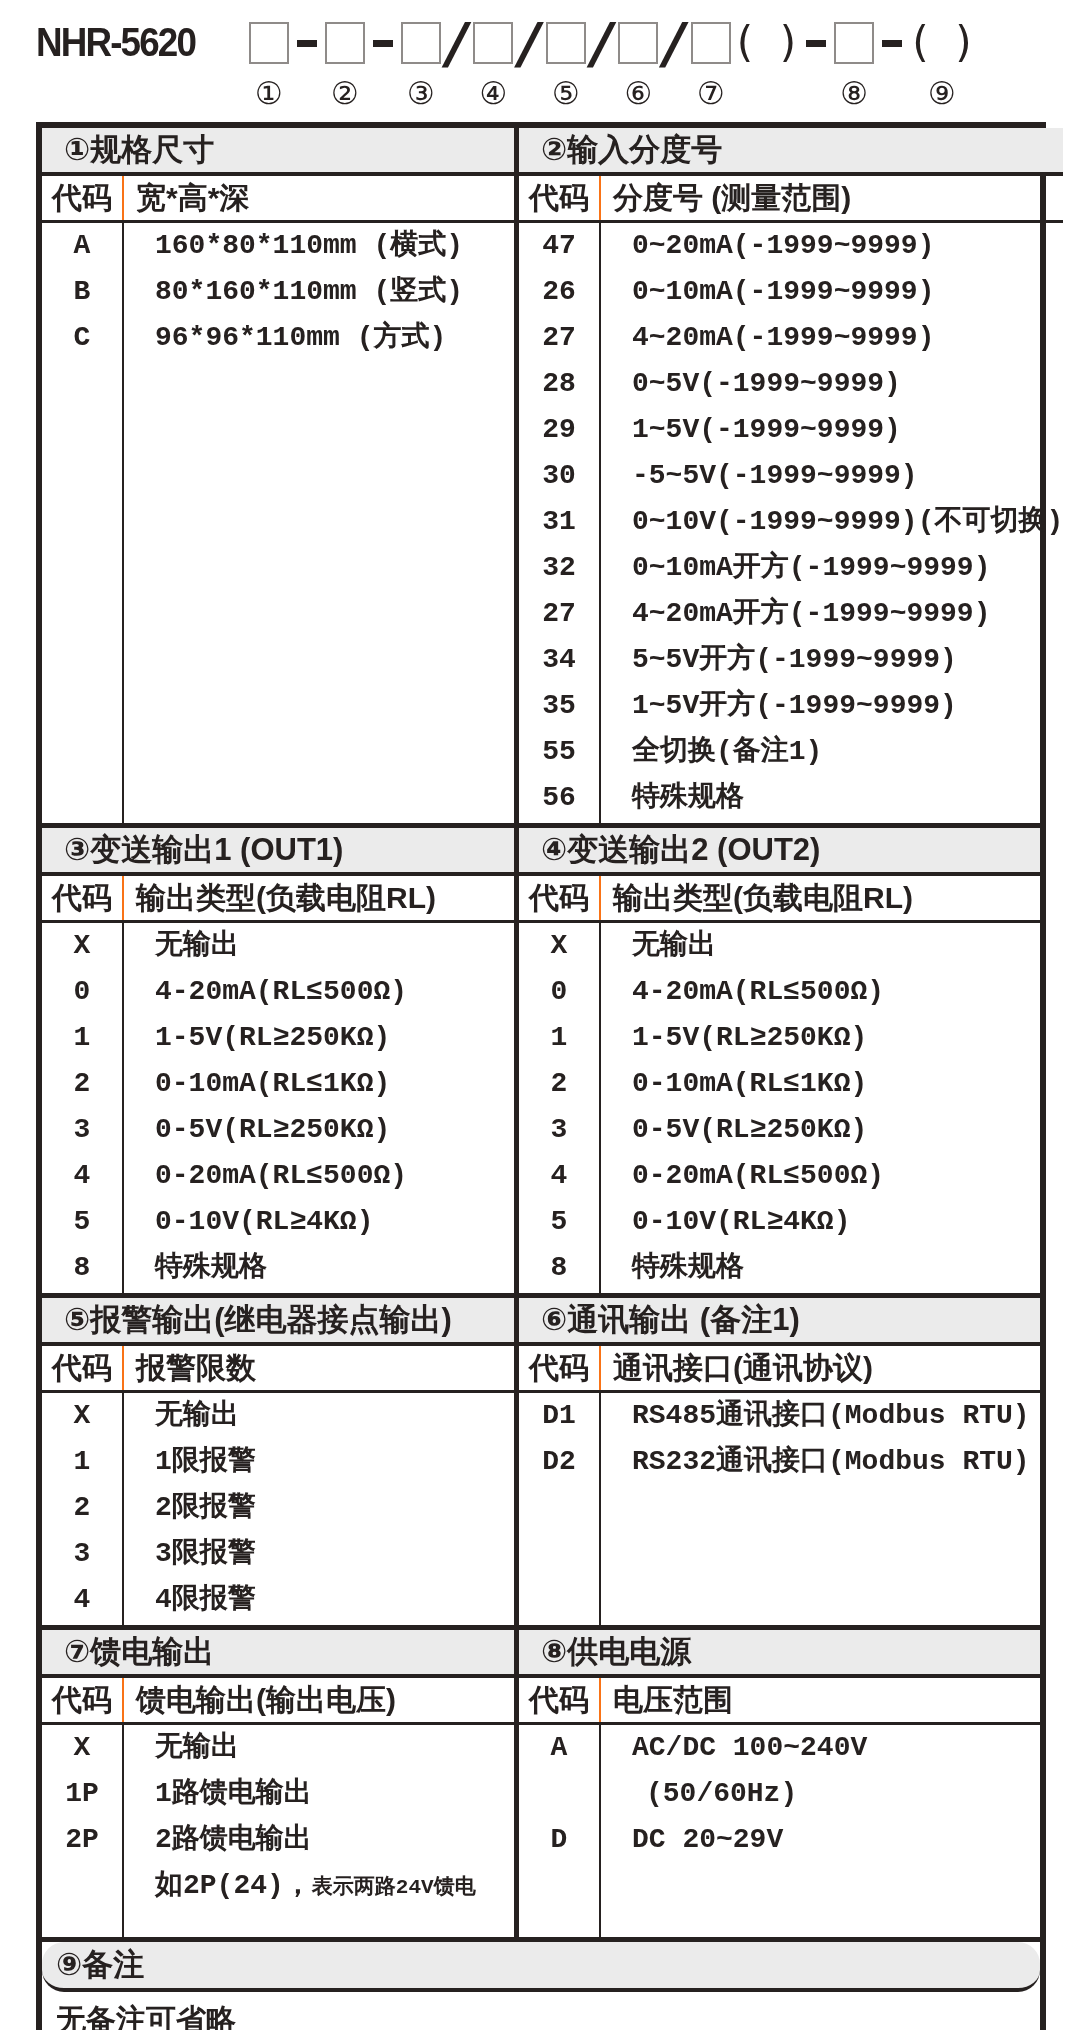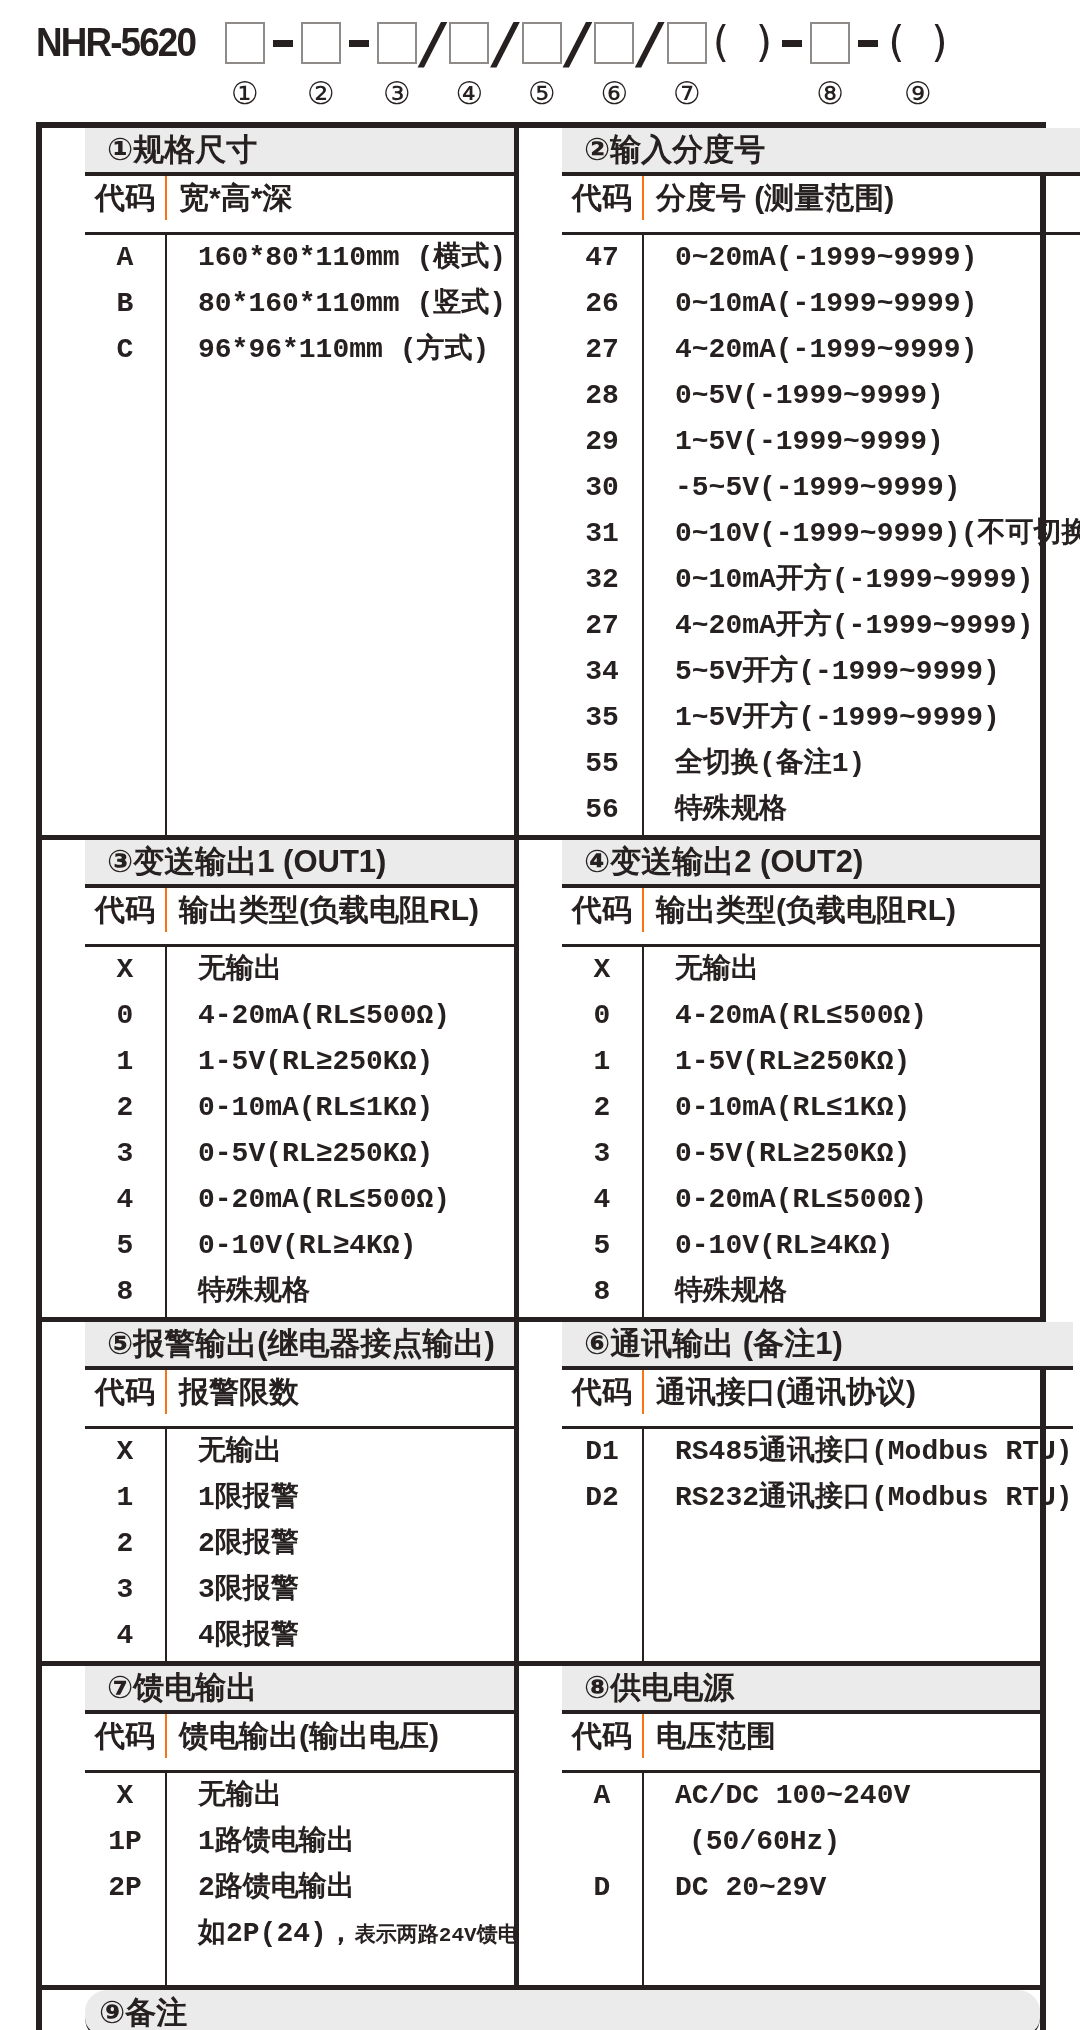--- a/index.html
+++ b/index.html
@@ -5,21 +5,21 @@
   html,body{margin:0;padding:0;background:#ffffff;}
   body{
     width:1080px;height:2030px;position:relative;overflow:hidden;
     font-family:"Liberation Sans","DejaVu Sans",sans-serif;
     color:#262120;
     -webkit-font-smoothing:antialiased;
   }
   
   .code-area{
     position:absolute;top:14px;left:36px;right:10px;height:104px;
-    display:flex;align-items:flex-start;
+    display:flex;align-items:flex-start;gap:24px;
   }
   .model-prefix{
     font-family:"Liberation Sans","DejaVu Sans",sans-serif;
     font-weight:bold;font-size:40px;letter-spacing:-2px;
     line-height:56px;margin-right:14px;white-space:nowrap;
     transform:scaleX(.92);transform-origin:left;
   }
   .tokens{display:flex;align-items:flex-start;}
   .token{display:flex;flex-direction:column;align-items:center;margin:0 2px;}
   .sym{height:58px;display:flex;align-items:center;justify-content:center;}
@@ -39,33 +39,33 @@
   }
   
   .table{
     position:absolute;top:122px;left:36px;width:1010px;
     border:6px solid #262120;background:#fff;box-sizing:border-box;
   }
   .band{display:flex;align-items:stretch;}
   .band + .band{border-top:5px solid #262120;}
   .half-l{width:472px;flex:none;display:flex;}
   .half-r{flex:1;border-left:5px solid #262120;display:flex;align-items:flex-end;}
-  .sec{display:flex;flex-direction:column;flex:1;margin-left:43px;}
+  .sec{display:flex;flex-direction:column;flex:1;}
   .sec-title{
     background:#ebebeb;border-bottom:4px solid #262120;
     font-weight:bold;font-size:31px;line-height:44px;height:44px;
     padding-left:22px;white-space:nowrap;overflow:hidden;
   }
   .sec-head{display:flex;border-bottom:3px solid #262120;font-weight:bold;}
   .sec-head .hc{
     width:80px;flex:none;text-align:center;border-right:2px solid #f97316;
     font-size:30px;line-height:44px;height:44px;
   }
   .sec-head .hd{
-    flex:1;padding-left:12px;font-size:30px;line-height:44px;height:56px;white-space:nowrap;overflow:hidden;
+    flex:1;padding-left:12px;font-size:30px;line-height:44px;height:44px;white-space:nowrap;overflow:hidden;
   }
   .rows{display:flex;flex-direction:column;flex:1;}
   .row{display:flex;flex:none;}
   .row .c{
     width:80px;flex:none;text-align:center;border-right:2px solid #262120;
     font-family:"Liberation Mono","DejaVu Sans Mono",monospace;
     font-weight:bold;font-size:28px;line-height:46px;
   }
   .row .d{
     flex:1;padding-left:31px;

